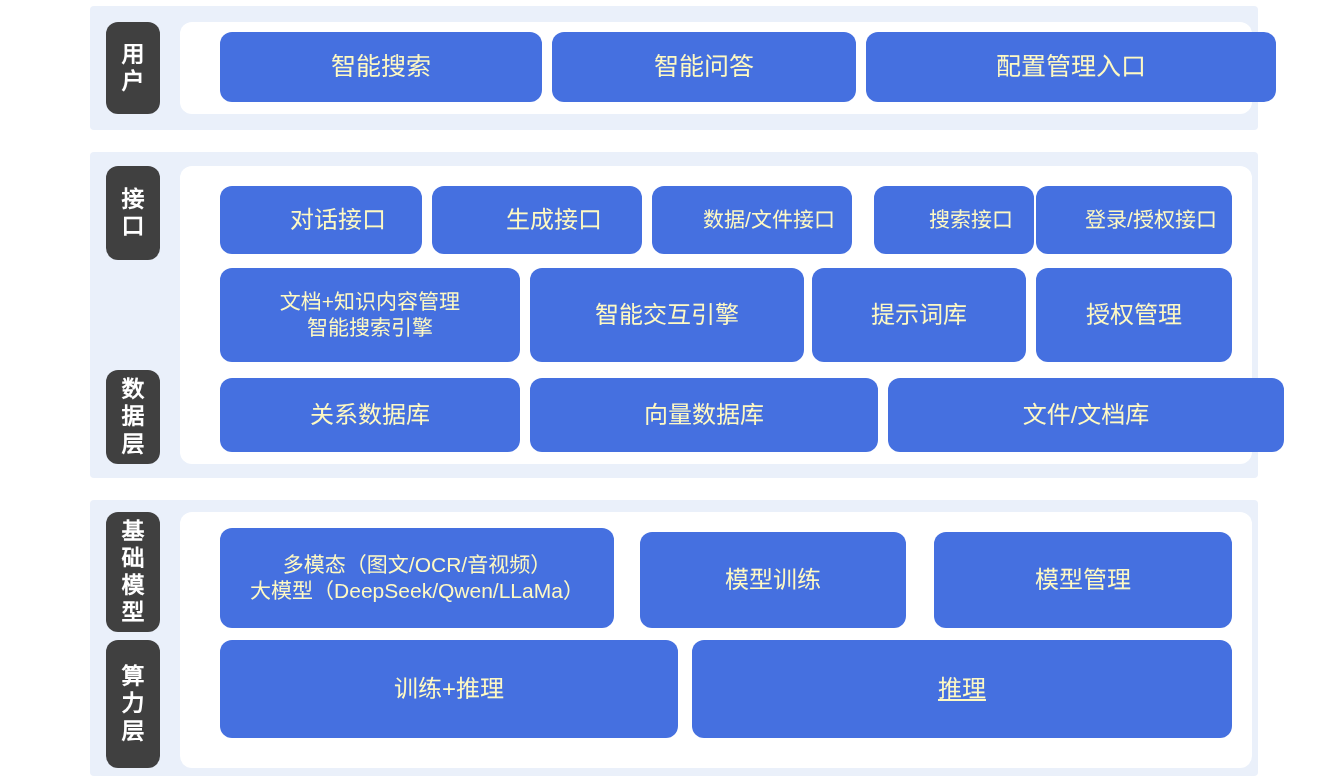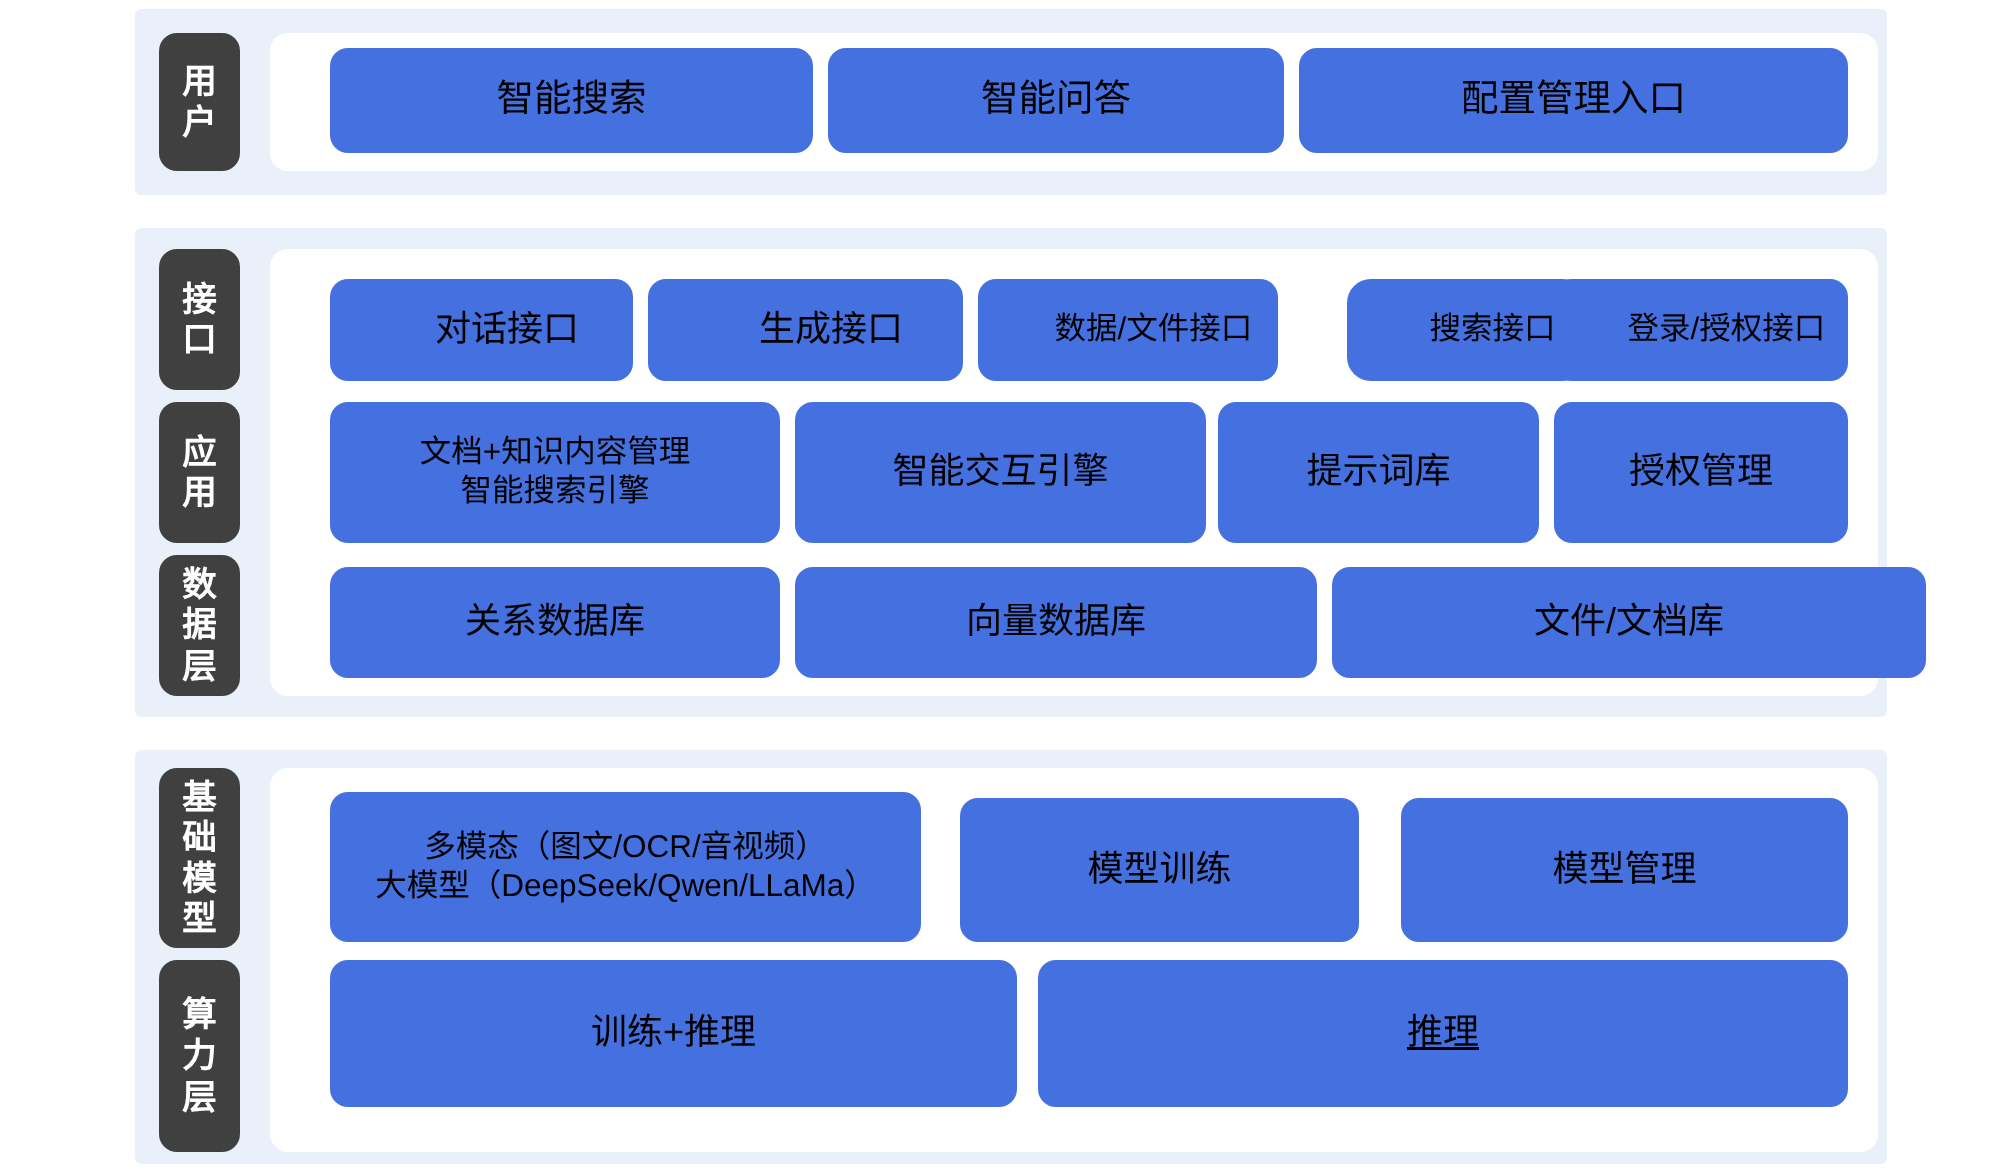--- a/index.html
+++ b/index.html
@@ -78,47 +78,47 @@
   }
   .panel-user { top: 22px;  height: 92px;  }
   .panel-mid  { top: 166px; height: 298px; }
   .panel-base { top: 512px; height: 256px; }
 
   
   .node {
     position: absolute;
     background: #4570e0;
     border-radius: 12px;
-    color: #000000;
+    color: #fef9c3;
     display: flex;
     align-items: center;
     justify-content: center;
     text-align: center;
     box-sizing: border-box;
     font-size: 24px;
     line-height: 1.25;
     white-space: pre-line;
     padding: 2px 6px;
   }
   .node.small { font-size: 21px; }
   .node.multi { font-size: 21px; }
   .node.big   { font-size: 25px; }
 
   
   .row-user .node { top: 32px; height: 70px; }
   .n-u1 { left: 220px; width: 322px; }
   .n-u2 { left: 552px; width: 304px; }
-  .n-u3 { left: 866px; width: 366px; }
+  .n-u3 { left: 866px; width: 410px; }
 
   
   .row-api .node { top: 186px; height: 68px; padding-left: 40px; }
   .n-a1 { left: 220px; width: 202px; }
   .n-a2 { left: 432px; width: 210px; }
   .n-a3 { left: 652px; width: 200px; }
-  .n-a4 { left: 898px; width: 160px; border-radius: 16px; }
+  .n-a4 { left: 874px; width: 160px; }
   .n-a5 { left: 1036px; width: 196px; }
 
   
   .row-app .node { top: 268px; height: 94px; }
   .n-p1 { left: 220px; width: 300px; }
   .n-p2 { left: 530px; width: 274px; }
   .n-p3 { left: 812px; width: 214px; }
   .n-p4 { left: 1036px; width: 196px; }
 
   
@@ -147,23 +147,20 @@
 
   <div class="panel panel-user"></div>
   <div class="panel panel-mid"></div>
   <div class="panel panel-base"></div>
 
   <div class="tab tab-user">
     <span>用户</span>
   </div>
   <div class="tab tab-api">
     <span>接口</span>
-  </div>
-  <div class="tab tab-app">
-    <span>应用</span>
   </div>
   <div class="tab tab-model">
     <span>基础模型</span>
   </div>
   <div class="tab tab-data">
     <span>数据层</span>
   </div>
   <div class="tab tab-compute">
     <span>算力层</span>
   </div>

